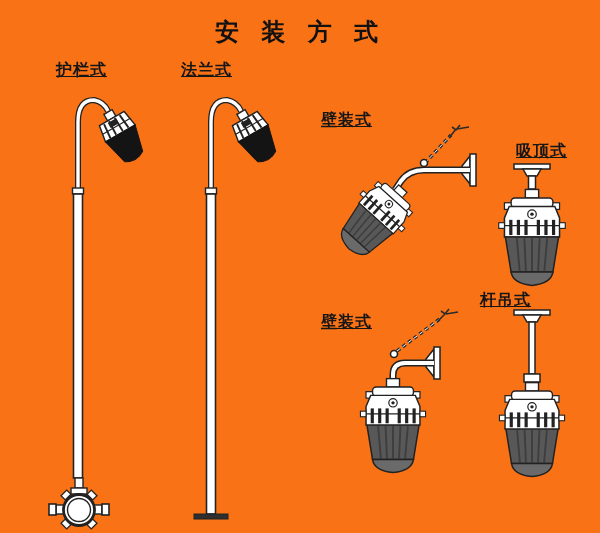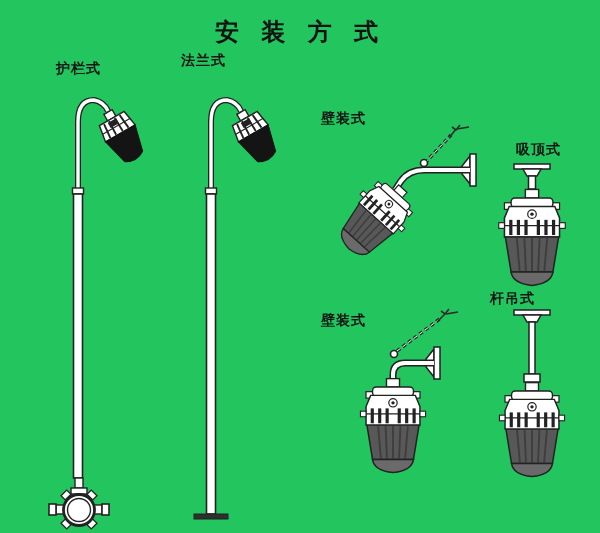--- a/index.html
+++ b/index.html
@@ -1,44 +1,45 @@
 <!DOCTYPE html>
 <html><head>
 <meta charset="utf-8">
 <style>
   html,body{margin:0;padding:0;background:#fff;}
   .canvas{
     position:relative;
     width:600px;height:533px;
-    background:#22c55e;
+    background:#f97316;
     font-family:"DejaVu Sans", sans-serif;
     color:#1a1a1a;
     overflow:hidden;
   }
   .title{
     position:absolute;left:0;top:16px;width:100%;
     text-align:center;
     font-size:24px;font-weight:700;
     letter-spacing:7px;
     color:#111;
     white-space:pre;
   }
   .lbl{
     position:absolute;
-    font-size:14px;font-weight:700;
+    font-size:16px;font-weight:700;
     color:#161616;
     letter-spacing:1px;
     white-space:nowrap;
+    text-decoration:underline;
   }
   .lbl-guardrail{left:56px;top:60px;}
-  .lbl-flange{left:181px;top:52px;}
+  .lbl-flange{left:181px;top:60px;}
   .lbl-wall-angled{left:321px;top:110px;}
   .lbl-ceiling{left:516px;top:141px;}
   .lbl-wall-vertical{left:321px;top:312px;}
-  .lbl-pole-hung{left:490px;top:290px;}
+  .lbl-pole-hung{left:480px;top:290px;}
   svg{position:absolute;left:0;top:0;}
 </style>
 </head>
 <body>
 
 <div class="canvas">
 
   <div class="title">安 装 方 式</div>
 
   <div class="lbl lbl-guardrail">护栏式</div>

